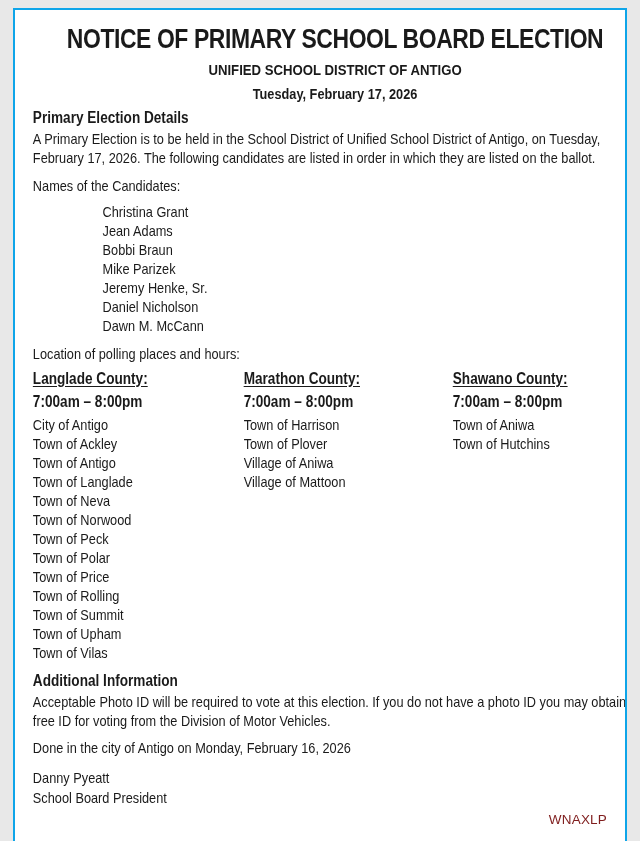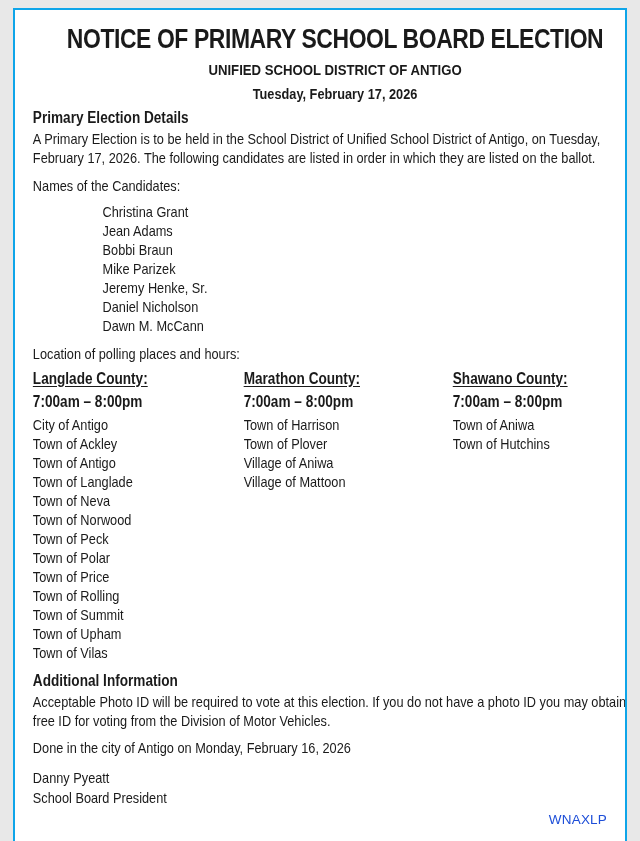--- a/index.html
+++ b/index.html
@@ -78,21 +78,21 @@
   .additional-heading { margin-top: 10px; }
   .done { margin-top: 9px; }
   .sig-name { margin-top: 11px; }
   .sig-title { margin-top: 2px; }
   .legal {
     position: absolute;
     right: 18px;
     bottom: 20px;
     font-size: 13.5px;
     letter-spacing: 0.2px;
-    color: #1d4ed8;
+    color: #7f1d1d;
   }
 </style>
 </head>
 <body>
 
 <div class="page">
   <div class="inner">
 
     <div class="title">NOTICE OF PRIMARY SCHOOL BOARD ELECTION</div>
     <div class="district">UNIFIED SCHOOL DISTRICT OF ANTIGO</div>

